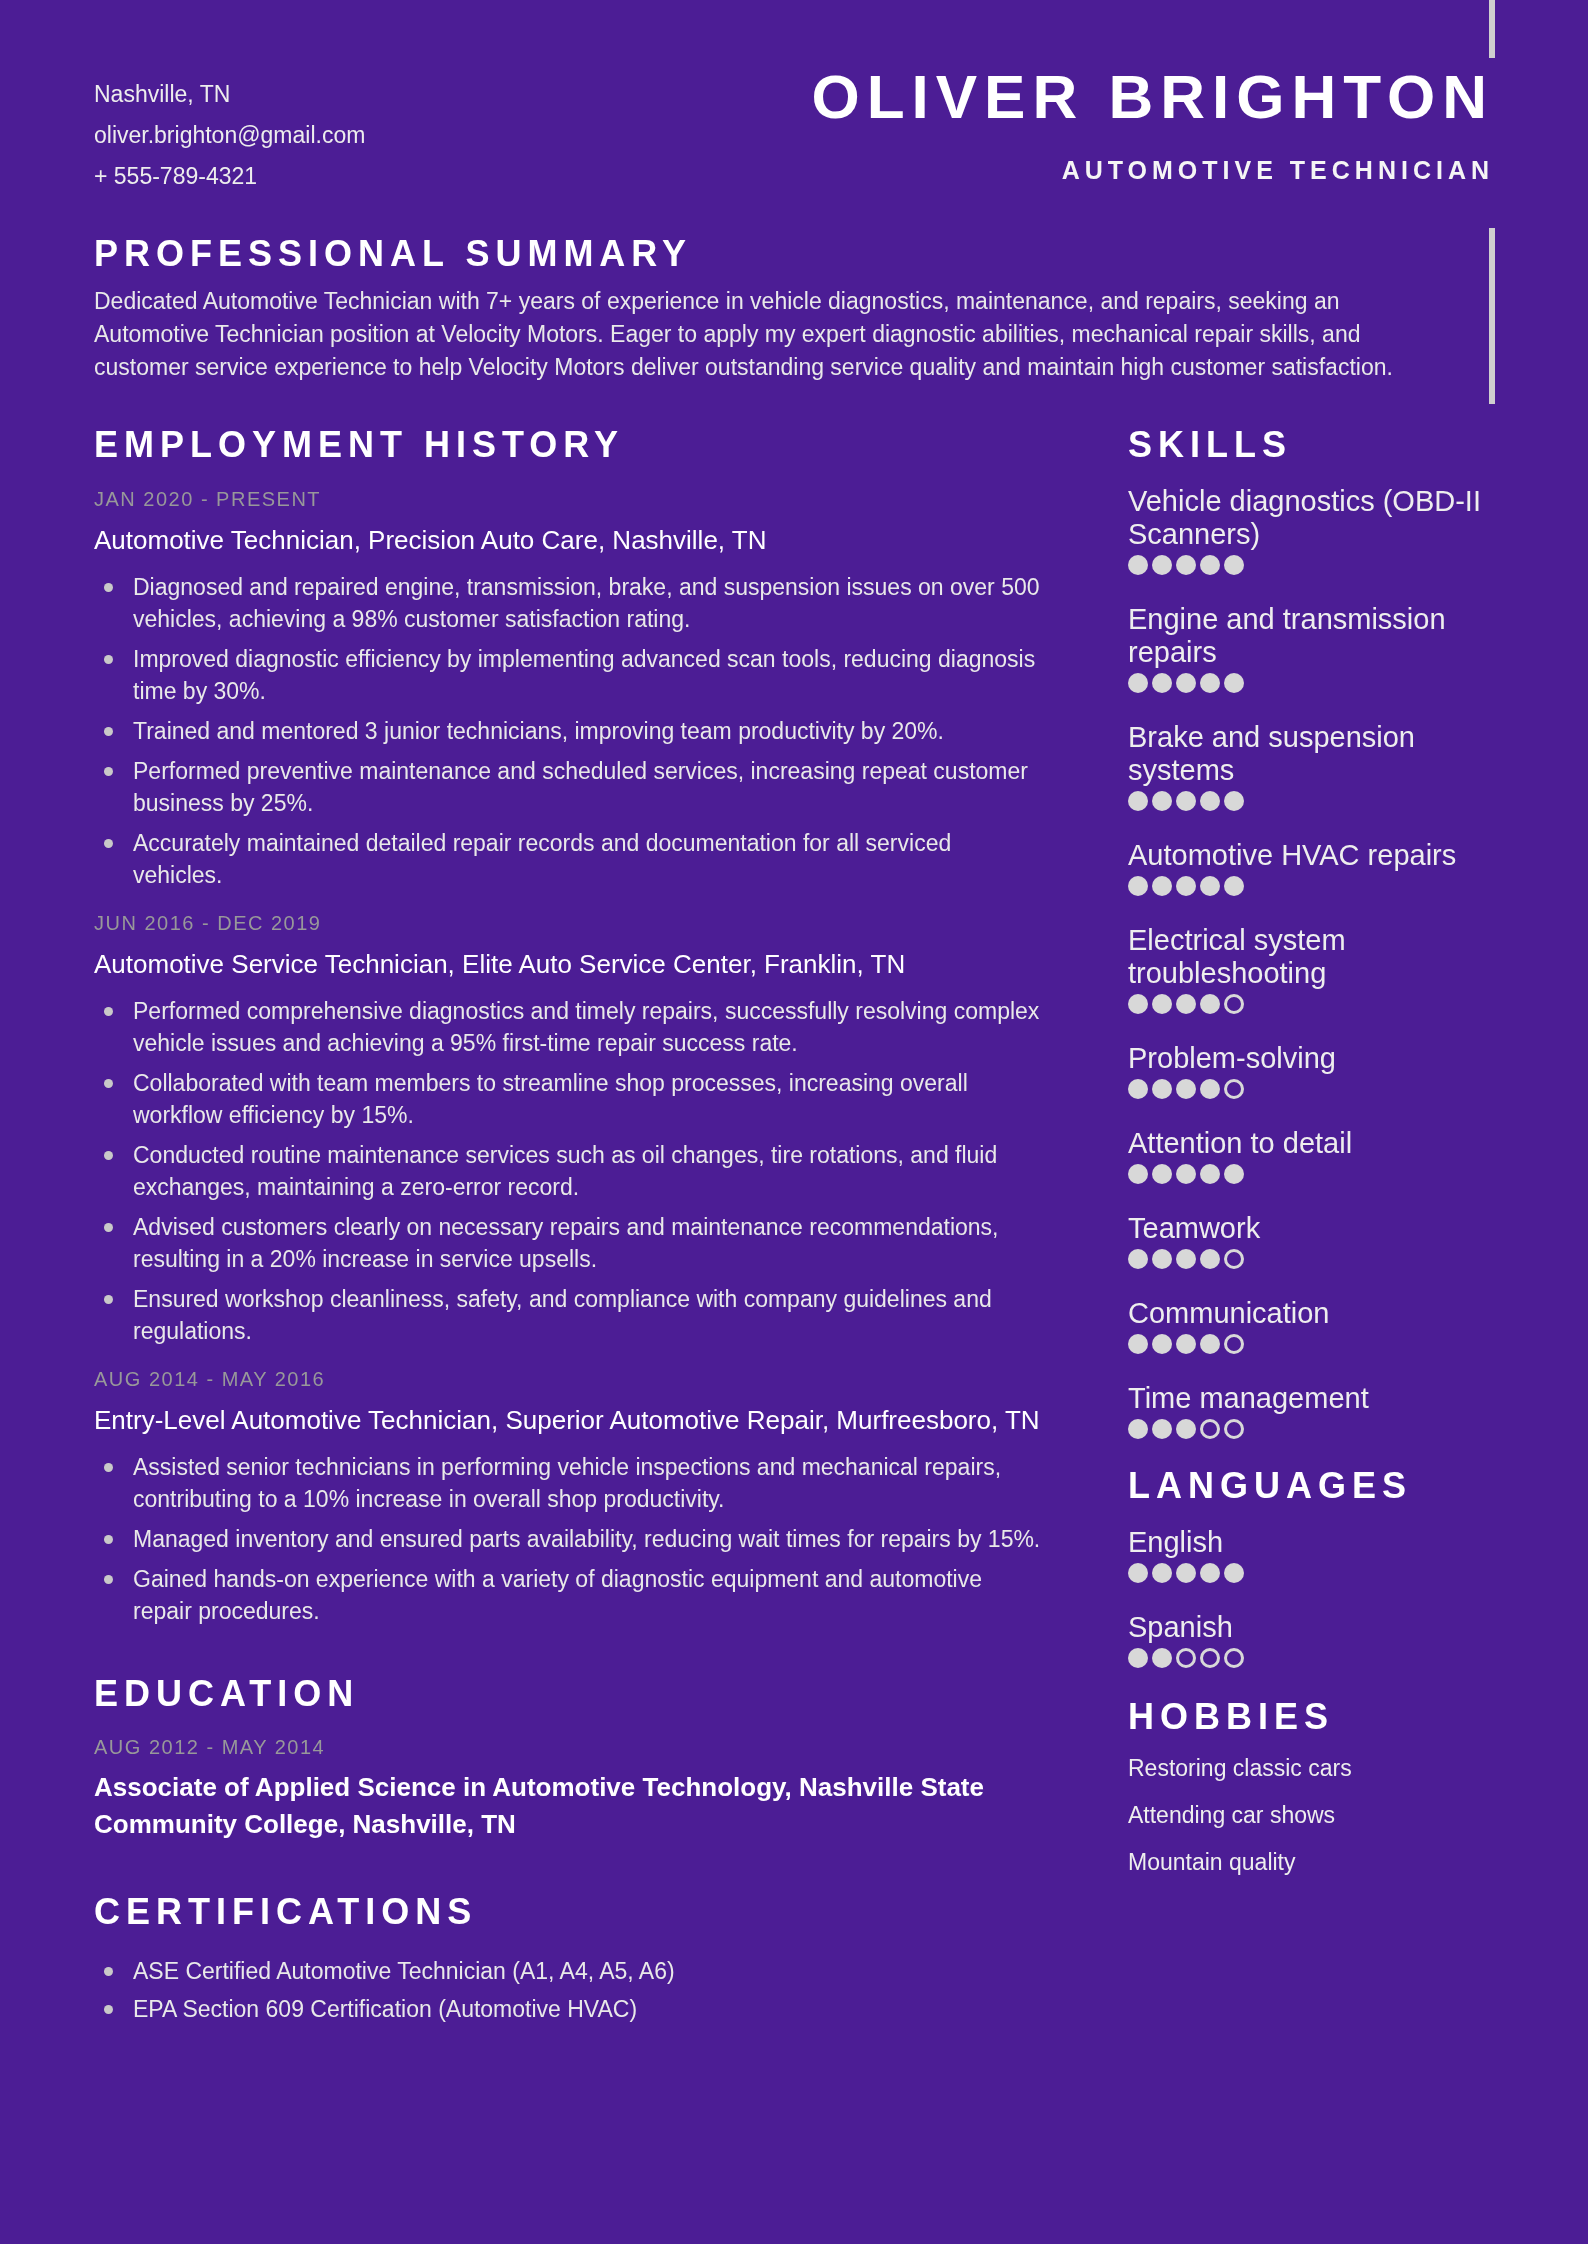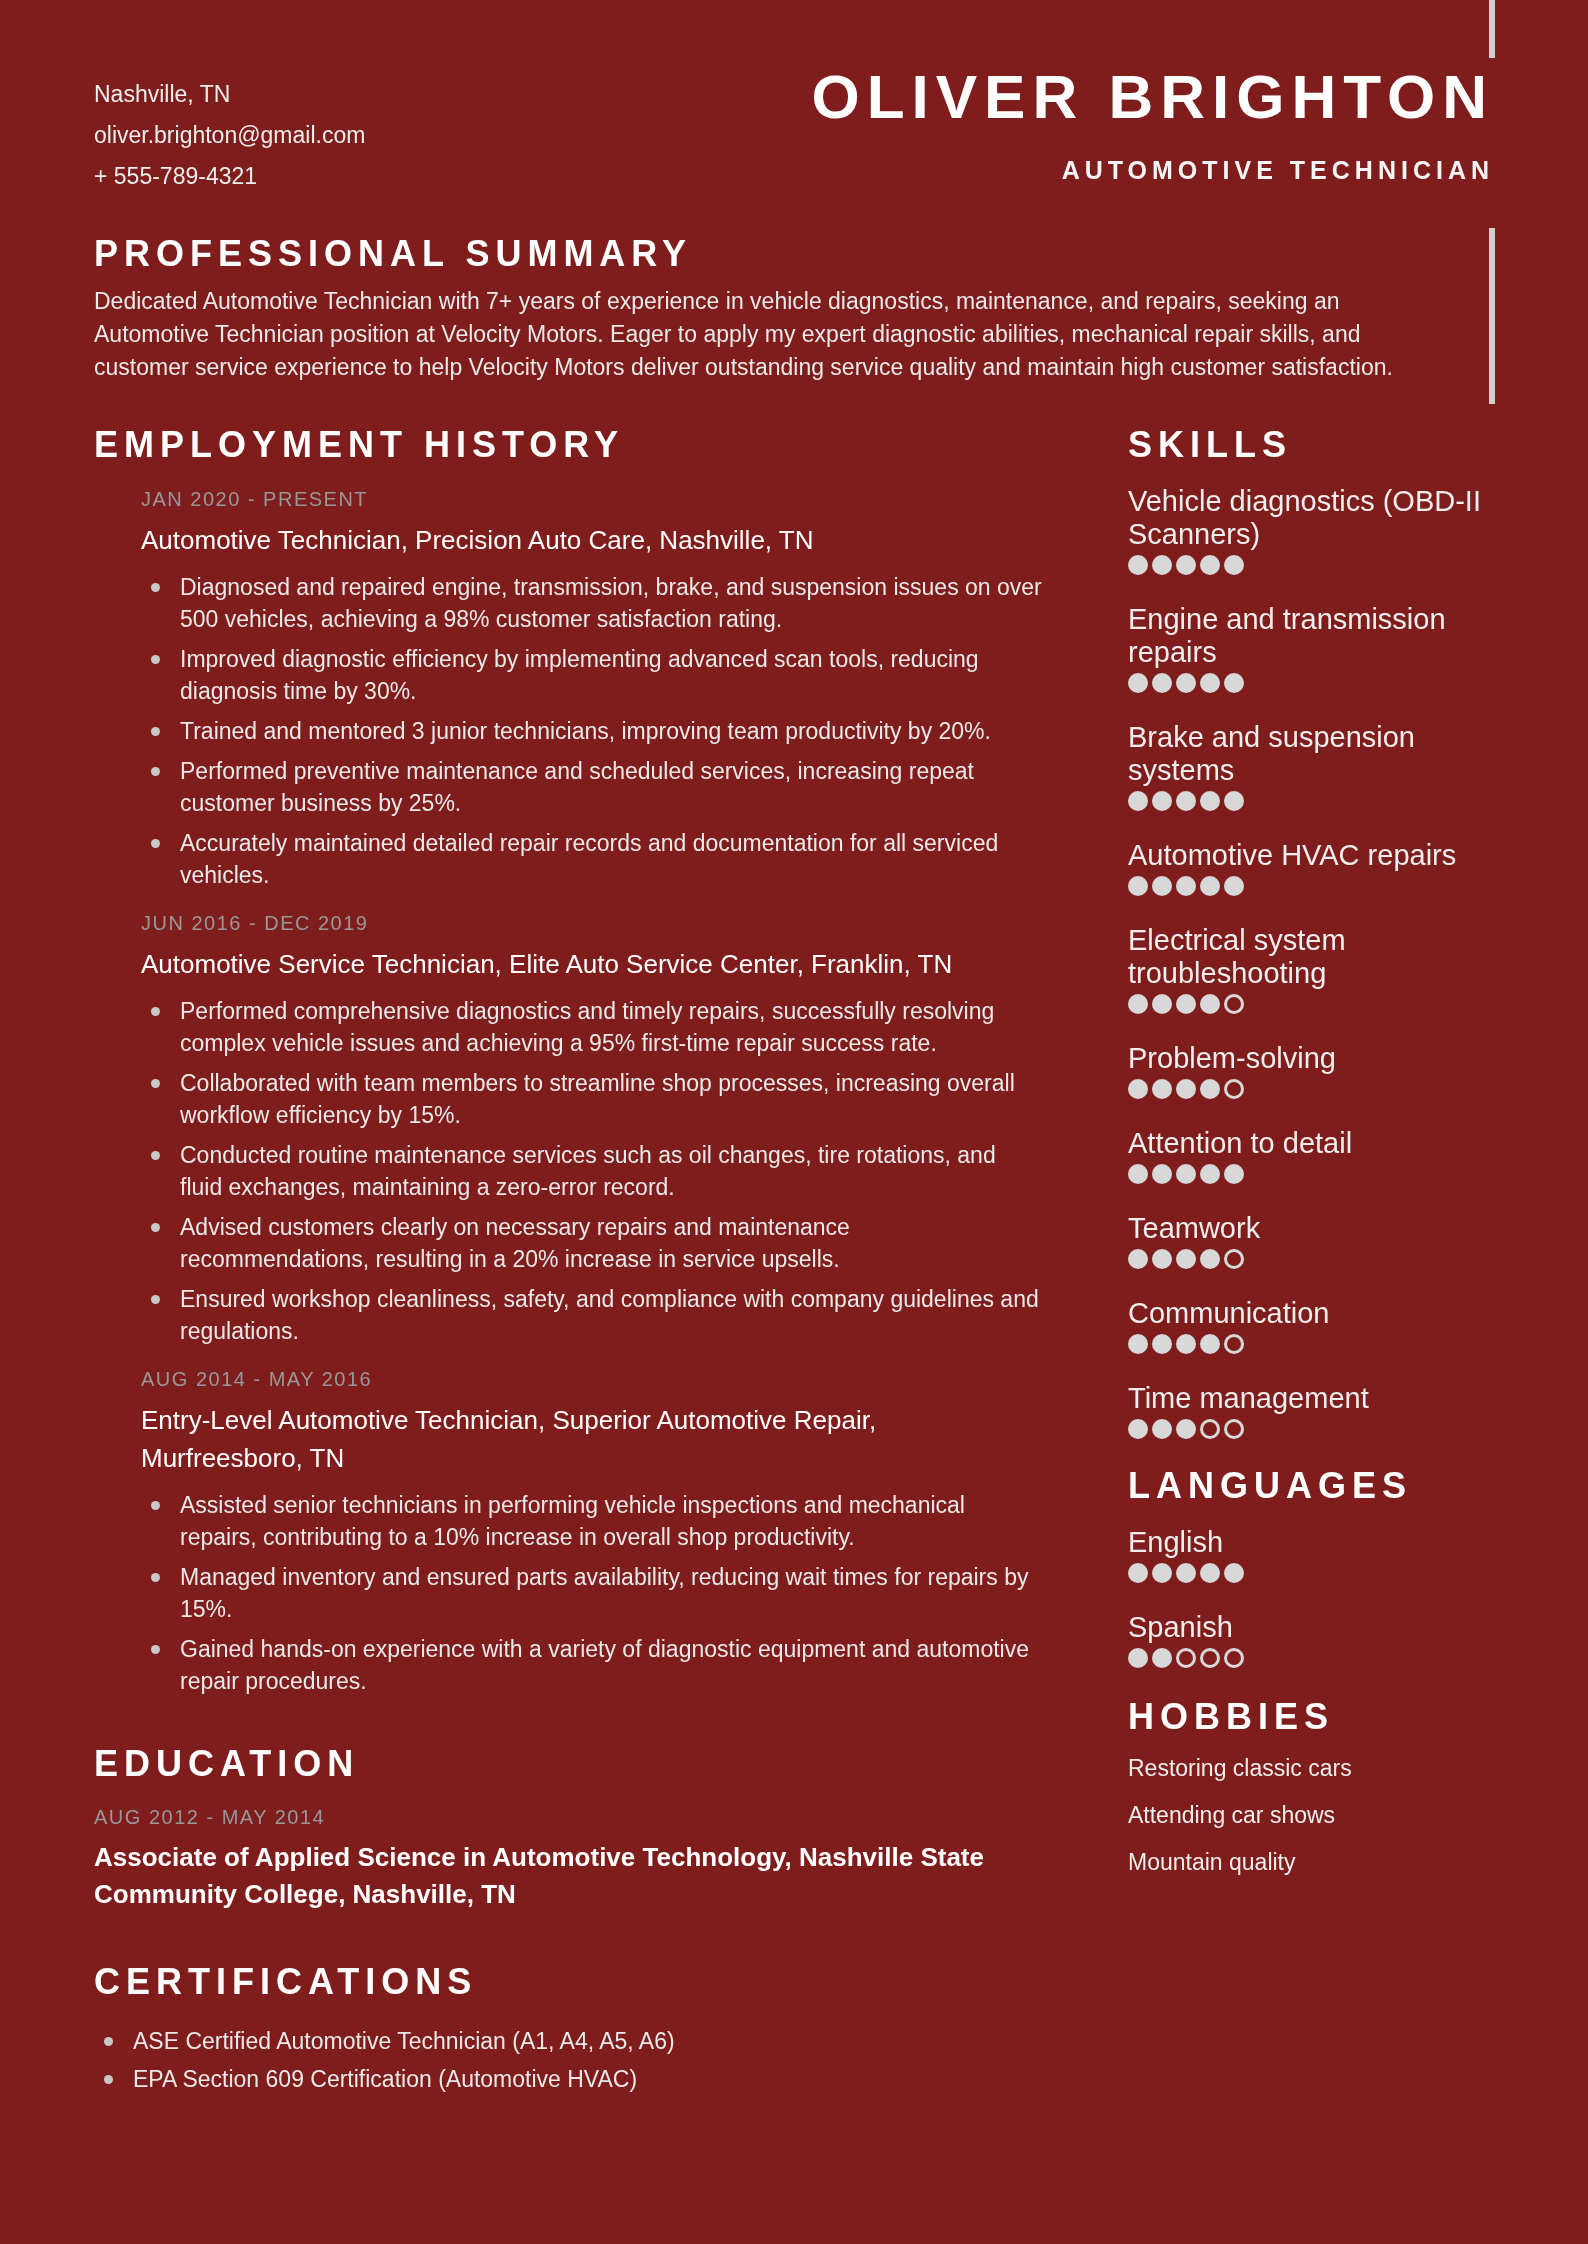--- a/index.html
+++ b/index.html
@@ -1,21 +1,21 @@
 <!DOCTYPE html>
 <html><head>
 <meta charset="utf-8">
 <style>
   html, body { margin: 0; padding: 0; background: #101012; }
   .page {
     position: relative;
     width: 1588px;
     height: 2244px;
     margin: 0 auto;
-    background: #7f1d1d;
+    background: #4c1d95;
     color: #eaeaea;
     font-family: "Liberation Sans", sans-serif;
     box-sizing: border-box;
     padding: 74px 94px 0 94px;
     overflow: hidden;
   }
 
   
   .header { display: flex; justify-content: space-between; align-items: flex-start; }
   .contact { font-size: 23px; line-height: 41px; color: #ededed; }
@@ -55,21 +55,21 @@
     line-height: 33px;
     color: #e9e9e9;
   }
 
   .columns { display: flex; gap: 84px; margin-top: 44px; }
   .col-left  { width: 950px; flex: none; }
   .col-right { flex: 1; min-width: 0; }
 
   
   .jobs { margin-top: 25px; }
-  .job { margin-bottom: 20px; margin-left: 47px; }
+  .job { margin-bottom: 20px; }
   .dates {
     font-size: 20px;
     letter-spacing: 1.5px;
     line-height: 24px;
     color: #98989a;
     margin-bottom: 10px;
   }
   .job-title {
     margin: 0 0 12px 0;
     font-size: 26px;

